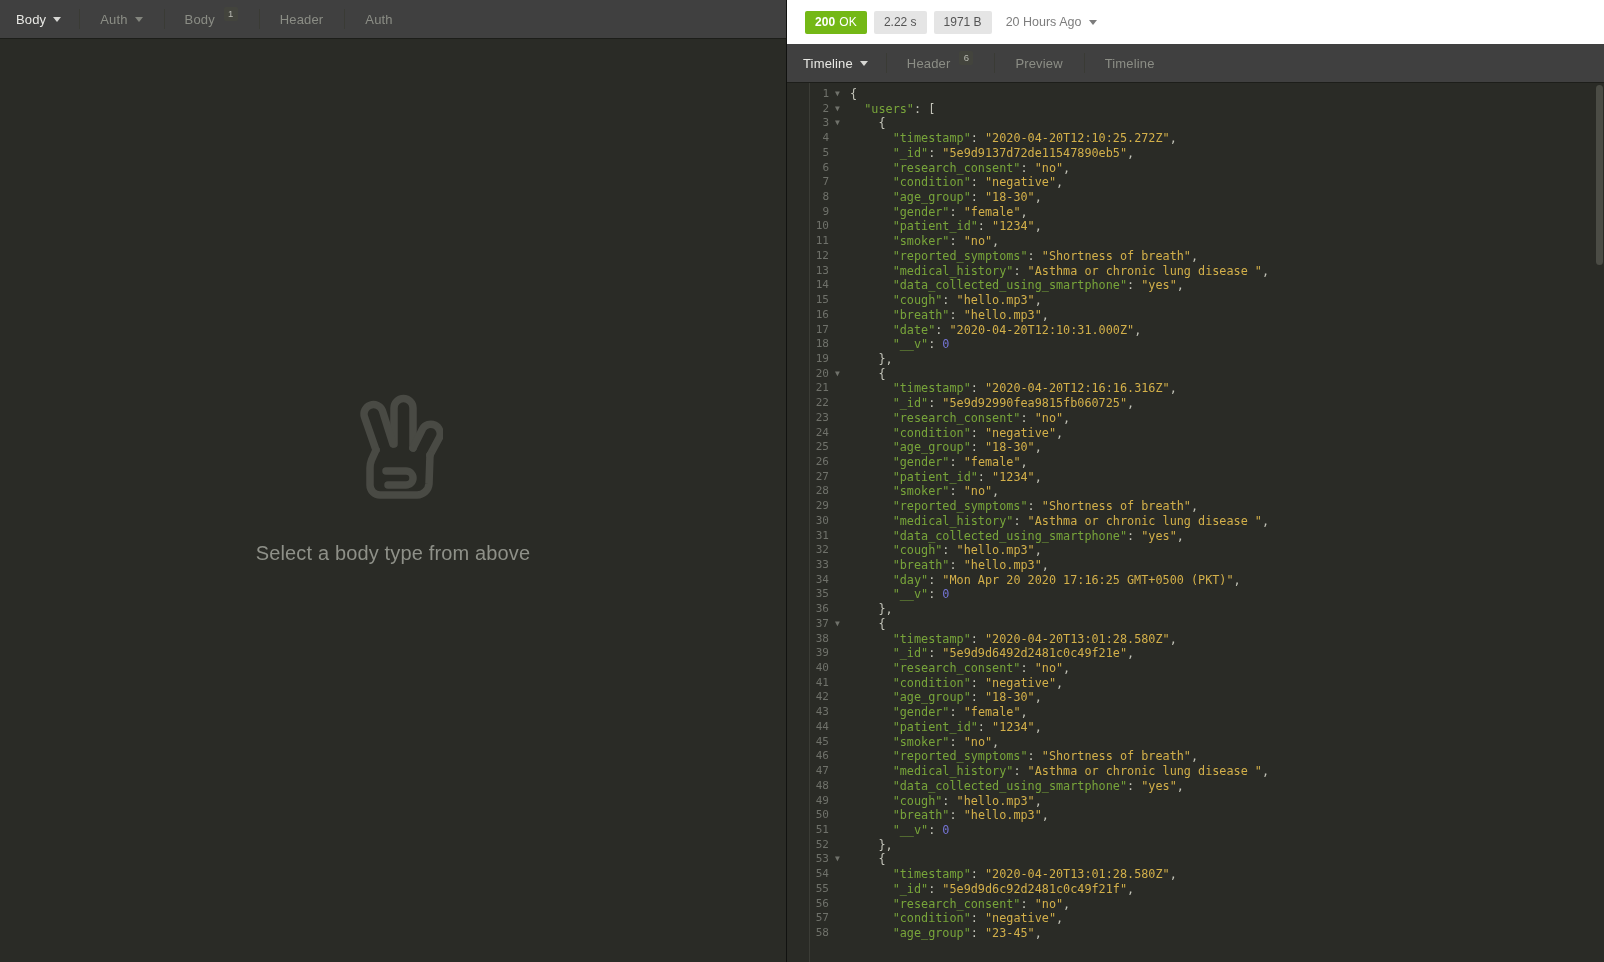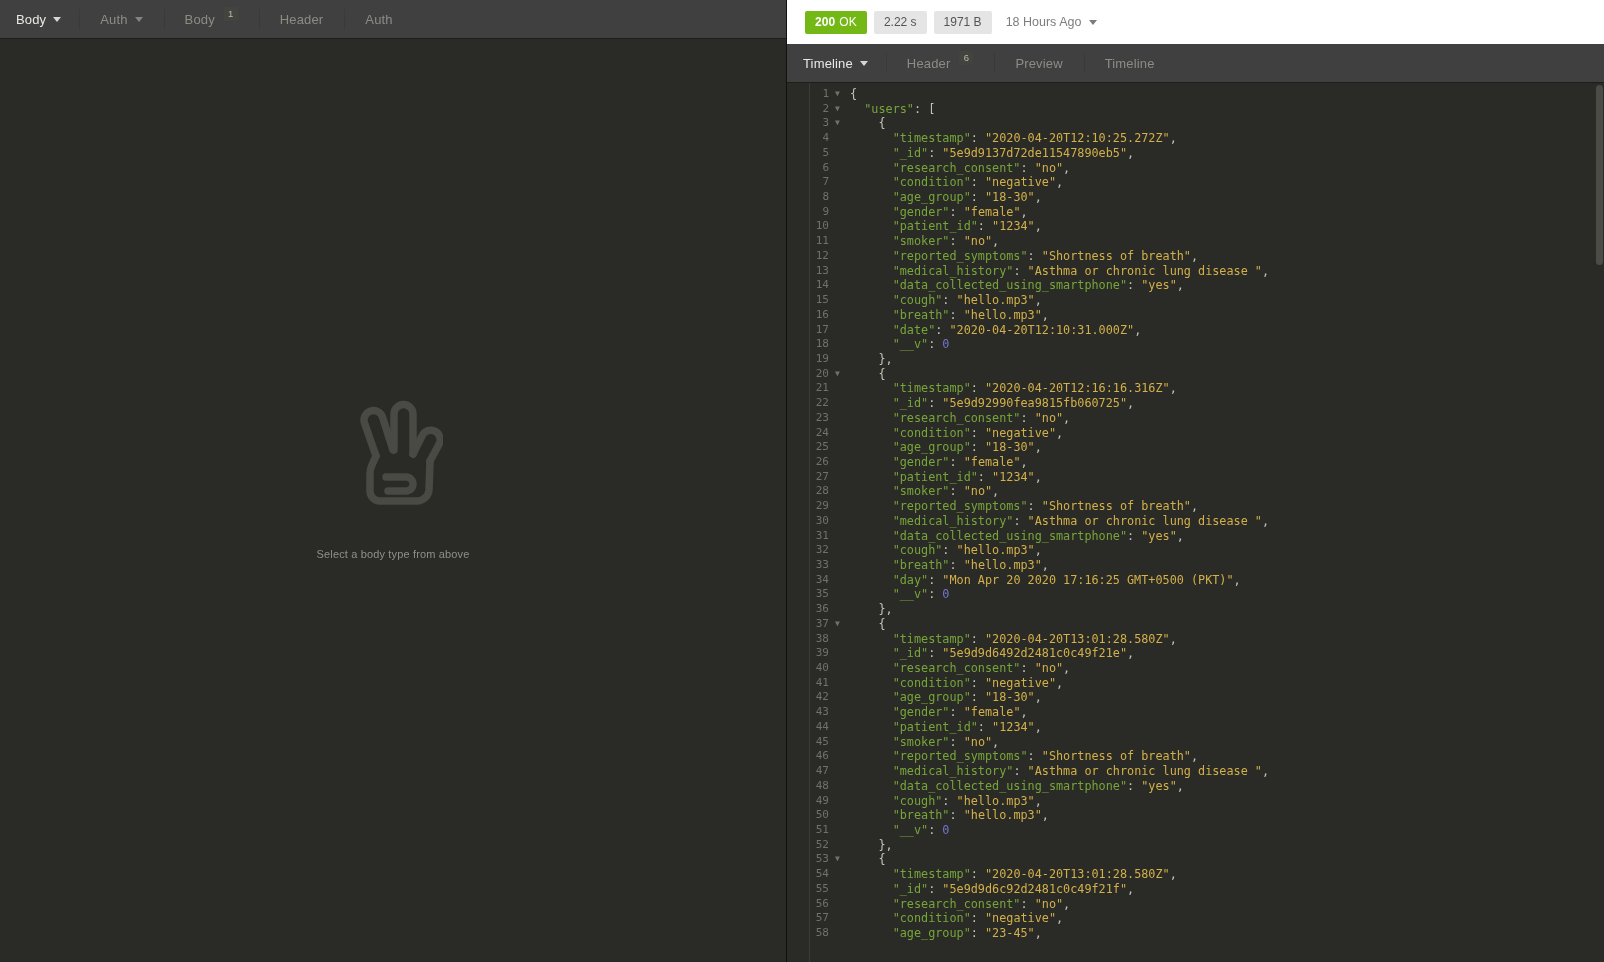--- a/index.html
+++ b/index.html
@@ -199,21 +199,21 @@
     flex: 1;
     display: flex;
     flex-direction: column;
     align-items: center;
     justify-content: center;
     gap: 34px;
     padding-bottom: 44px;
   }
   .empty-icon svg { display: block; }
   .empty-text {
-    font-size: 11px;
+    font-size: 20px;
     color: #8e9088;
     letter-spacing: .15px;
     text-align: center;
   }
 
   
   .code-pane {
     flex: 1;
     position: relative;
     background: #2a2b26;
@@ -346,21 +346,21 @@
     <div class="topbar topbar-right">
       <div class="status-row">
         <span class="tag tag-status" id="status-tag" style="background: rgb(116, 184, 22);">
           <b>200</b>
             <span>OK</span>
         </span>
         <span class="tag tag-neutral">2.22 s</span>
         <span class="tag tag-neutral">1971 B</span>
         <span class="status-spacer"></span>
         <span class="timeago">
-          <span>18 Hours Ago</span>
+          <span>20 Hours Ago</span>
           <span class="caret-dark"></span>
         </span>
       </div>
     </div>
 
     <div class="tabbar" id="response-tabs">
         <button class="tab active first">
           <span>Timeline</span>
           <span class="caret-light"></span>
         </button>

